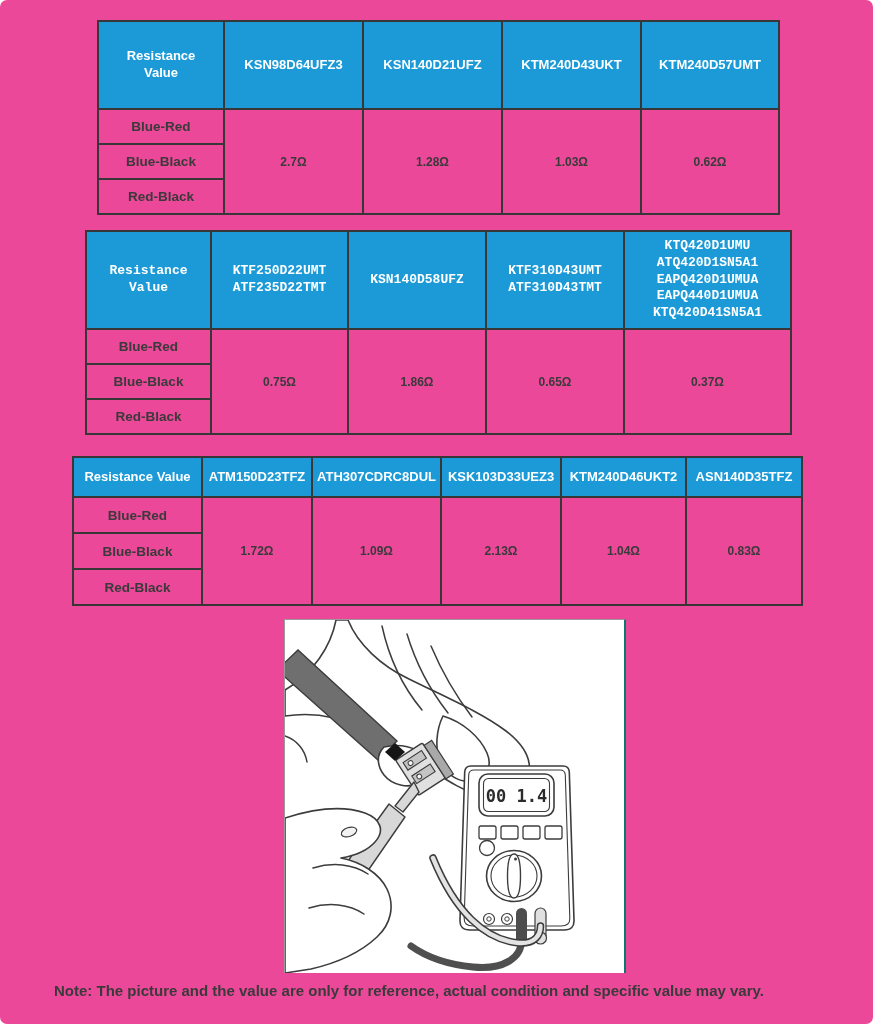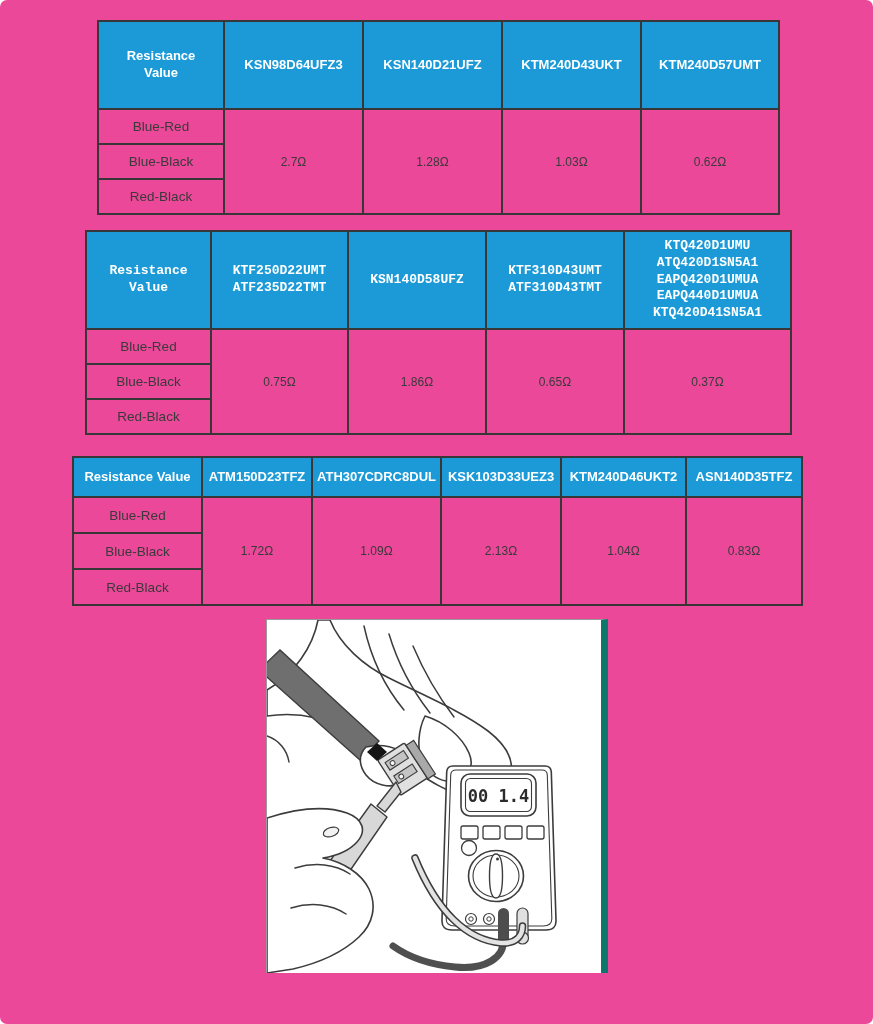--- a/index.html
+++ b/index.html
@@ -4,35 +4,35 @@
 <style>
   * { box-sizing: border-box; margin: 0; padding: 0; }
   html, body { width: 873px; height: 1024px; background: #ffffff;
     font-family: "Liberation Sans", sans-serif; }
   #page { position: relative; width: 873px; height: 1024px; background: #ec4899; overflow: hidden; border-radius: 7px; }
 
   table { border-collapse: collapse; table-layout: fixed; position: absolute; }
   th, td { border: 2px solid #373737; text-align: center; vertical-align: middle; }
   th { background: #1B9AD7; color: #ffffff; font-weight: bold; font-size: 13px;
        line-height: 1.3; white-space: pre-line; }
-  td { color: #3A3A3A; font-size: 13.5px; }
+  td { color: #3A3A3A; font-size: 13.5px; font-weight: bold; }
   td.val { font-size: 12px; }
 
   #table1 { left: 97px;  top: 20px;  width: 681px; }
   #table2 { left: 85px;  top: 230px; width: 705px; }
   #table3 { left: 72px;  top: 456px; width: 729px; }
 
   #table1 tr.head th { height: 88px; }
   #table2 tr.head th { height: 98px; font-family: Liberation Mono, monospace; }
   #table3 tr.head th { height: 40px; }
   #table1 tr.body td, #table2 tr.body td { height: 35px; }
   #table3 tr.body td { height: 36px; }
 
-  #figure-box { position: absolute; left: 266px; top: 619px; width: 342px; height: 354px;
-    border-top: 1px solid #9b9b9b; border-left: 1px solid #9b9b9b; border-right: 7px solid #0f766e;
+  #figure-box { position: absolute; left: 284px; top: 619px; width: 342px; height: 354px;
+    border-top: 1px solid #9b9b9b; border-left: 1px solid #9b9b9b; border-right: 2px solid #0f766e;
     overflow: hidden; background: #fff; }
   #figure-box svg { display: block; }
 
   #note { position: absolute; left: 54px; top: 982px; width: 790px;
     font-size: 15px; font-weight: bold; color: #3A3A3A; }
 
   .ln   { fill: none; stroke: #3c3c3c; stroke-width: 1.5; stroke-linecap: round; stroke-linejoin: round; }
   .wht  { fill: #ffffff; stroke: #3c3c3c; stroke-width: 1.6; stroke-linejoin: round; }
   .gry  { fill: #d8d8d8; stroke: #3c3c3c; stroke-width: 1.4; stroke-linejoin: round; }
 </style>
@@ -241,14 +241,15 @@
       </g>
 
       <path d="M 236.5,318 C 238,338 218,350 188,347 C 162,344.5 140,336 126,326" fill="none" stroke="#4f4f4f" stroke-width="7" stroke-linecap="round"></path>
       <g>
         <path d="M 148,238 C 170,292 200,320 234,323 C 250,324 255.5,315 255.5,306" fill="none" stroke="#3c3c3c" stroke-width="7.5" stroke-linecap="round"></path>
         <path d="M 148,238 C 170,292 200,320 234,323 C 250,324 255.5,315 255.5,306" fill="none" stroke="#e3e3e3" stroke-width="4.5" stroke-linecap="round"></path>
       </g>
     </svg>
   </div>
 
+  <div id="note">Note: The picture and the value are only for reference, actual condition and specific value may vary.</div>
 
 </div>
 
 </body></html>

